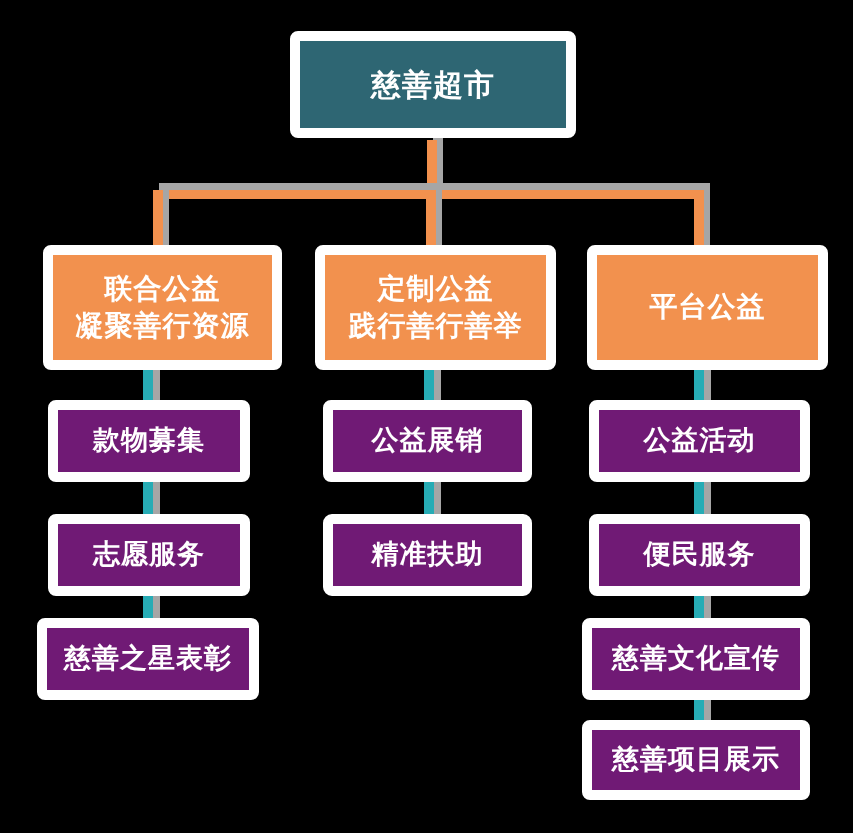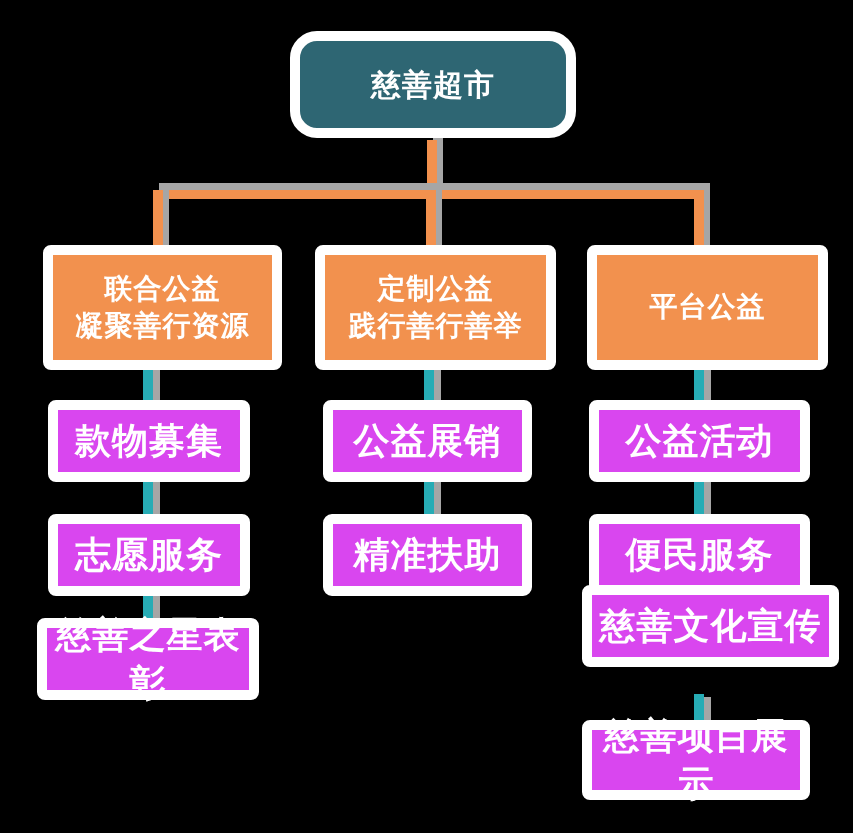--- a/index.html
+++ b/index.html
@@ -21,43 +21,43 @@
     flex-direction: column;
     align-items: center;
     justify-content: center;
     z-index: 2;
     color: #ffffff;
     font-weight: 700;
     text-align: center;
     letter-spacing: 1px;
     line-height: 1.32;
   }
-  .root-fill   { background: #2E6673; font-size: 30px; border-radius: 27px; }
+  .root-fill   { background: #2E6673; font-size: 30px; }
   .branch-fill { background: #F2914E; font-size: 28px; }
-  .child-fill  { background: #d946ef; font-size: 36px; }
+  .child-fill  { background: #701a75; font-size: 27px; }
 
   
   .conn { position: absolute; z-index: 1; }
   .conn.orange { background: #F2914E; box-shadow: 6px -7px 0 0 #A6A6A6; }
   .conn.teal   { background: #27ACB5; box-shadow: 7px  3px 0 0 #A6A6A6; }
 
   
   #root-box      { left: 290px; top: 31px;  width: 286px; height: 107px; }
   #branch-left   { left: 43px;  top: 245px; width: 239px; height: 125px; }
   #branch-mid    { left: 315px; top: 245px; width: 241px; height: 125px; }
   #branch-right  { left: 587px; top: 245px; width: 241px; height: 125px; align-items: center; }
 
   #child-l1 { left: 48px;  top: 400px; width: 202px; height: 82px; }
   #child-l2 { left: 48px;  top: 514px; width: 202px; height: 82px; }
   #child-l3 { left: 37px;  top: 618px; width: 222px; height: 82px; }
   #child-m1 { left: 323px; top: 400px; width: 209px; height: 82px; }
   #child-m2 { left: 323px; top: 514px; width: 209px; height: 82px; border-radius: 9px; }
   #child-r1 { left: 589px; top: 400px; width: 221px; height: 82px; }
   #child-r2 { left: 589px; top: 514px; width: 221px; height: 82px; }
-  #child-r3 { left: 582px; top: 585px; width: 257px; height: 82px; }
+  #child-r3 { left: 582px; top: 618px; width: 228px; height: 82px; }
   #child-r4 { left: 582px; top: 720px; width: 228px; height: 80px; justify-content: center; }
 
   #conn-root-v    { left: 427px; top: 140px; width: 10px;  height: 59px; }
   #conn-bar       { left: 153px; top: 190px; width: 551px; height: 9px;  }
   #conn-drop-l    { left: 153px; top: 190px; width: 10px;  height: 62px; }
   #conn-drop-m    { left: 426px; top: 190px; width: 10px;  height: 62px; }
   #conn-drop-r    { left: 694px; top: 190px; width: 10px;  height: 62px; }
 
   #conn-l-p1 { left: 143px; top: 363px; width: 10px; height: 44px; }
   #conn-l-12 { left: 143px; top: 476px; width: 10px; height: 46px; }

